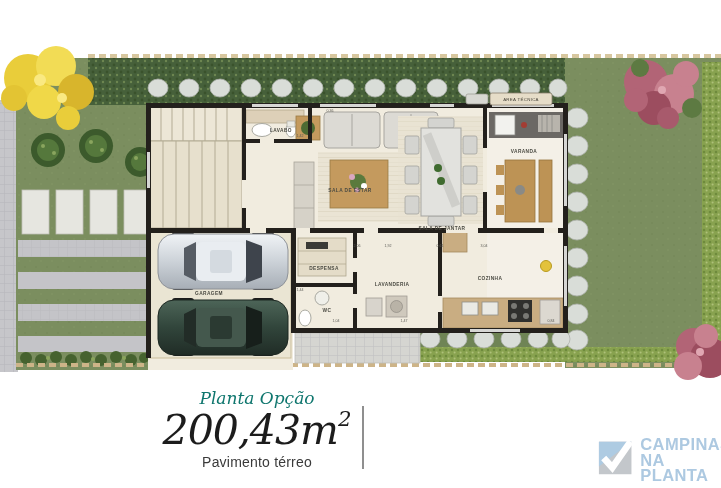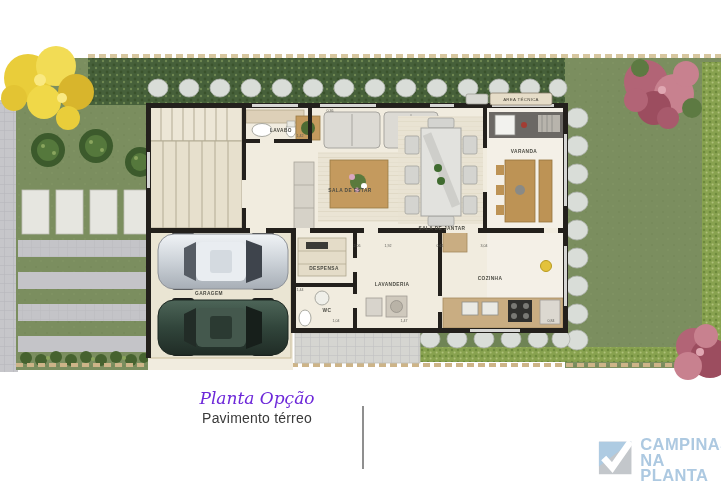--- a/index.html
+++ b/index.html
@@ -1,21 +1,21 @@
 <!DOCTYPE html>
 <html><head>
 <meta charset="utf-8">
 <style>
   html,body{margin:0;padding:0;background:#ffffff;}
   .page{position:relative;width:721px;height:488px;background:#ffffff;overflow:hidden;
         font-family:"Liberation Sans",sans-serif;}
   .plan-svg{position:absolute;left:0;top:0;}
   
   .title-block{position:absolute;left:148px;top:388px;width:218px;text-align:center;color:#222;}
-  .title-line1{font-family:"DejaVu Serif",serif;font-style:italic;font-size:17px;color:#6d28d9;}
+  .title-line1{font-family:"DejaVu Serif",serif;font-style:italic;font-size:17px;color:#0f766e;}
   .title-area{font-family:"DejaVu Serif",serif;font-style:italic;font-size:41px;line-height:1.02;
               letter-spacing:-1px;color:#1c1c1c;}
   .title-area sup{font-size:52%;vertical-align:18px;letter-spacing:0;}
   .title-line3{font-size:14px;color:#3a3a3a;margin-top:2px;letter-spacing:.2px;}
   .divider{position:absolute;left:362px;top:406px;width:1.5px;height:63px;background:#8f8f8f;}
   .features{position:absolute;left:378px;top:414px;font-size:11.5px;color:#4c4c4c;line-height:1.45;}
   .logo{position:absolute;left:597px;top:437px;display:flex;align-items:flex-start;}
   .logo-text{margin-left:5px;display:flex;flex-direction:column;}
   .logo-name{font-size:16.5px;font-weight:bold;color:#adc9e1;line-height:.95;letter-spacing:.4px;}
   .logo-creci{font-size:8.5px;color:#a6abb1;margin-top:3px;letter-spacing:.4px;text-align:center;}
@@ -400,20 +400,21 @@
     <text x="336" y="322">1,04</text>
     <text x="404" y="322">1,47</text>
     <text x="484" y="247">3,04</text>
     <text x="551" y="322">0,84</text>
     <text x="330" y="112">0,36</text>
   </g>
 </svg>
 
 <div class="title-block">
   <div class="title-line1">Planta Opção</div>
+  <div class="title-area"><span>200,43m</span><sup>2</sup></div>
   <div class="title-line3">Pavimento térreo</div>
 </div>
 
 <div class="divider"></div>
 
 
 <div class="logo">
   <svg width="40" height="40" viewBox="0 0 40 40">
     <rect x="2" y="4" width="34" height="34" fill="#c3c7cb"></rect>
     <polygon points="2,4 36,4 2,30" fill="#aecbe2"></polygon>

